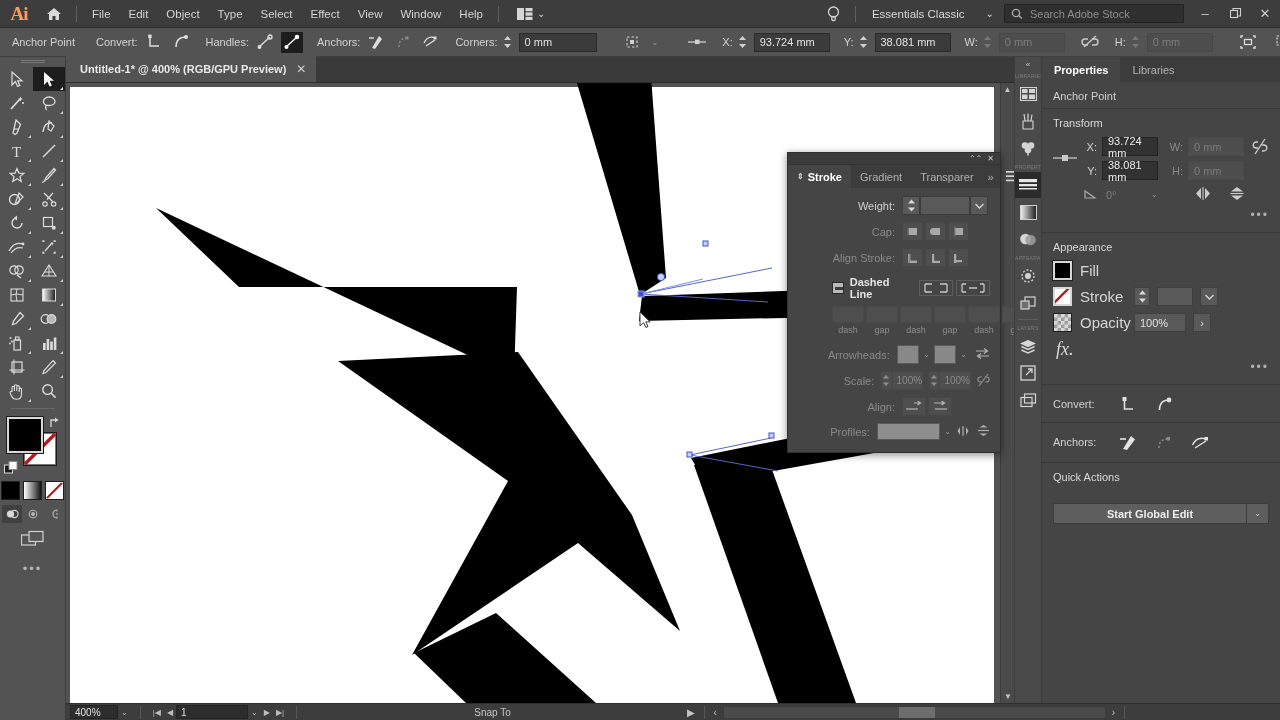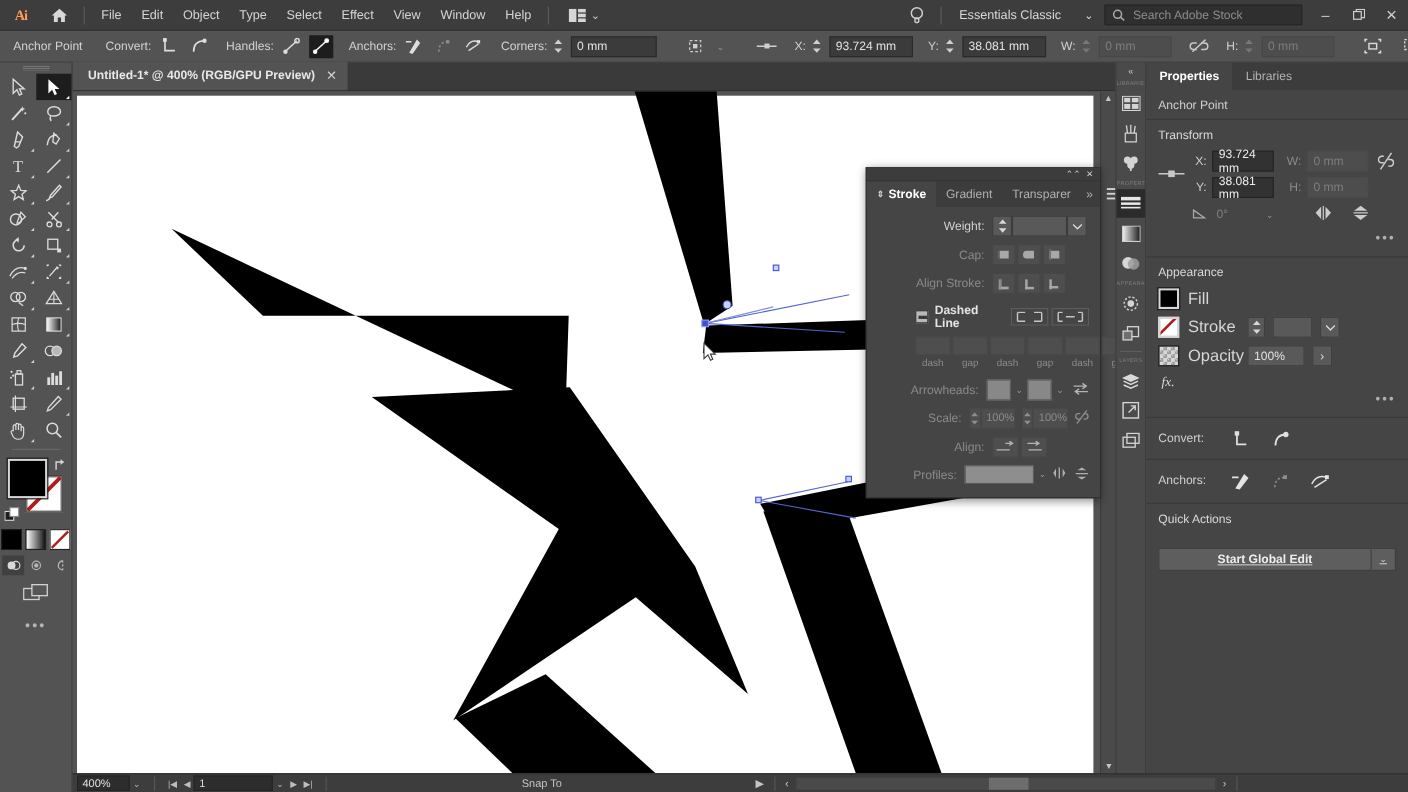--- a/index.html
+++ b/index.html
@@ -5,21 +5,21 @@
   * { box-sizing: border-box; margin:0; padding:0; }
   html,body{ width:1280px; height:720px; overflow:hidden; background:#535353; }
   body{ font-family:"Liberation Sans", sans-serif; font-size:11px; color:#c9c9c9; -webkit-font-smoothing:antialiased; }
 
   .app { position:relative; width:1280px; height:720px; background:#535353; }
 
   
   .menubar{ position:absolute; left:0; top:0; width:1280px; height:28px; background:#3d3d3d;
             display:flex; align-items:center; border-bottom:1px solid #2b2b2b; }
   .ai-logo{ width:38px; text-align:center; font-family:"Liberation Serif", serif; font-weight:bold;
-            font-size:13px; color:#ff9a5b; letter-spacing:-1px; }
+            font-size:19px; color:#ff9a5b; letter-spacing:-1px; }
   .home-btn{ width:32px; display:flex; align-items:center; justify-content:center; }
   .mb-sep{ width:1px; height:16px; background:#5e5e5e; margin:0 6px; }
   .menu-items{ display:flex; align-items:center; gap:0; }
   .menu-item{ padding:4px 9px; color:#d4d4d4; font-size:11.5px; white-space:nowrap; }
   .arrange-btn{ display:flex; align-items:center; gap:4px; padding:3px 6px; margin-left:6px; }
   .mb-right{ margin-left:auto; display:flex; align-items:center; height:28px; }
   .bulb{ width:30px; display:flex; align-items:center; justify-content:center; }
   .workspace{ display:flex; align-items:center; gap:21px; padding:0 10px; font-size:11.5px; color:#d8d8d8; }
   .searchbox{ display:flex; align-items:center; gap:6px; width:180px; height:19px;
               background:#2f2f2f; border:1px solid #232323; border-radius:1px; padding:0 6px; margin-right:6px; }
@@ -149,21 +149,21 @@
   .linkicon{ width:22px; display:flex; align-items:center; justify-content:center; }
   .appr-row{ display:flex; align-items:center; gap:8px; margin-bottom:7px; }
   .ap-sw{ width:19px; height:19px; border:1px solid #1f1f1f; }
   .ap-lab{ font-size:15px; color:#d6d6d6; width:46px; }
   .ap-field{ height:19px; background:#595959; border:1px solid #3f3f3f; display:flex; align-items:center;
              padding:0 5px; font-size:11px; color:#e0e0e0; }
   .dots{ text-align:right; color:#b0b0b0; font-size:12px; letter-spacing:2px; }
   .cvrow{ display:flex; align-items:center; gap:10px; }
   .cvlab{ font-size:11px; color:#d0d0d0; width:52px; }
   .cvic{ width:26px; height:22px; display:flex; align-items:center; justify-content:center; }
-  .gbtn{ display:flex;text-decoration:underline; }
+  .gbtn{ display:flex; }
   .gbtn .main{ flex:1; height:21px; background:#5e5e5e; border:1px solid #3c3c3c;
                display:flex; align-items:center; justify-content:center; font-size:11px; font-weight:bold; color:#ededed; }
   .gbtn .arr{ width:22px; height:21px; background:#5e5e5e; border:1px solid #3c3c3c; border-left:0;
               display:flex; align-items:center; justify-content:center; color:#d6d6d6; font-size:8px; }
 
   
   .statusbar{ position:absolute; left:66px; bottom:0; width:1214px; height:17px; background:#3d3d3d;
               border-top:1px solid #2e2e2e; display:flex; align-items:center; font-size:10px; color:#c5c5c5; }
   .sb-cell{ display:flex; align-items:center; height:17px; padding:0 4px; }
   .sb-in{ width:48px; height:14px; background:#2d2d2d; border:1px solid #242424; color:#e0e0e0;
@@ -1130,21 +1130,21 @@
         </span>
       </div>
       <div class="appr-row">
         <span class="ap-sw" style="background:
                      linear-gradient(45deg,#9a9a9a 25%,transparent 25%,transparent 75%,#9a9a9a 75%) 0 0/7px 7px,
                      linear-gradient(45deg,#9a9a9a 25%,#d8d8d8 25%,#d8d8d8 75%,#9a9a9a 75%) 3.5px 3.5px/7px 7px;"></span>
         <span class="ap-lab">Opacity</span>
         <span class="ap-field" style="width:52px;">100%</span>
         <span class="ap-field" style="width:18px;justify-content:center;padding:0;margin-left:-1px;">›</span>
       </div>
-      <div style="font-family:'Liberation Serif',serif;font-style:italic;font-size:12px;color:#dadada;margin:4px 0 0 3px;">fx.</div>
+      <div style="font-family:'Liberation Serif',serif;font-style:italic;font-size:18px;color:#dadada;margin:4px 0 0 3px;">fx.</div>
       <div class="dots">•••</div>
     </div>
 
     <div class="pp-sec" style="padding-bottom:7px;">
       <div class="cvrow">
         <span class="cvlab">Convert:</span>
         <span class="cvic">
           <svg width="15" height="17" viewBox="0 0 15 17">
               <path d="M3.5 3 L3.5 13 L12 13" fill="none" stroke="#e0e0e0" stroke-width="1.6"></path>
               <rect x="1.5" y="1" width="4" height="4" fill="#e0e0e0"></rect>

